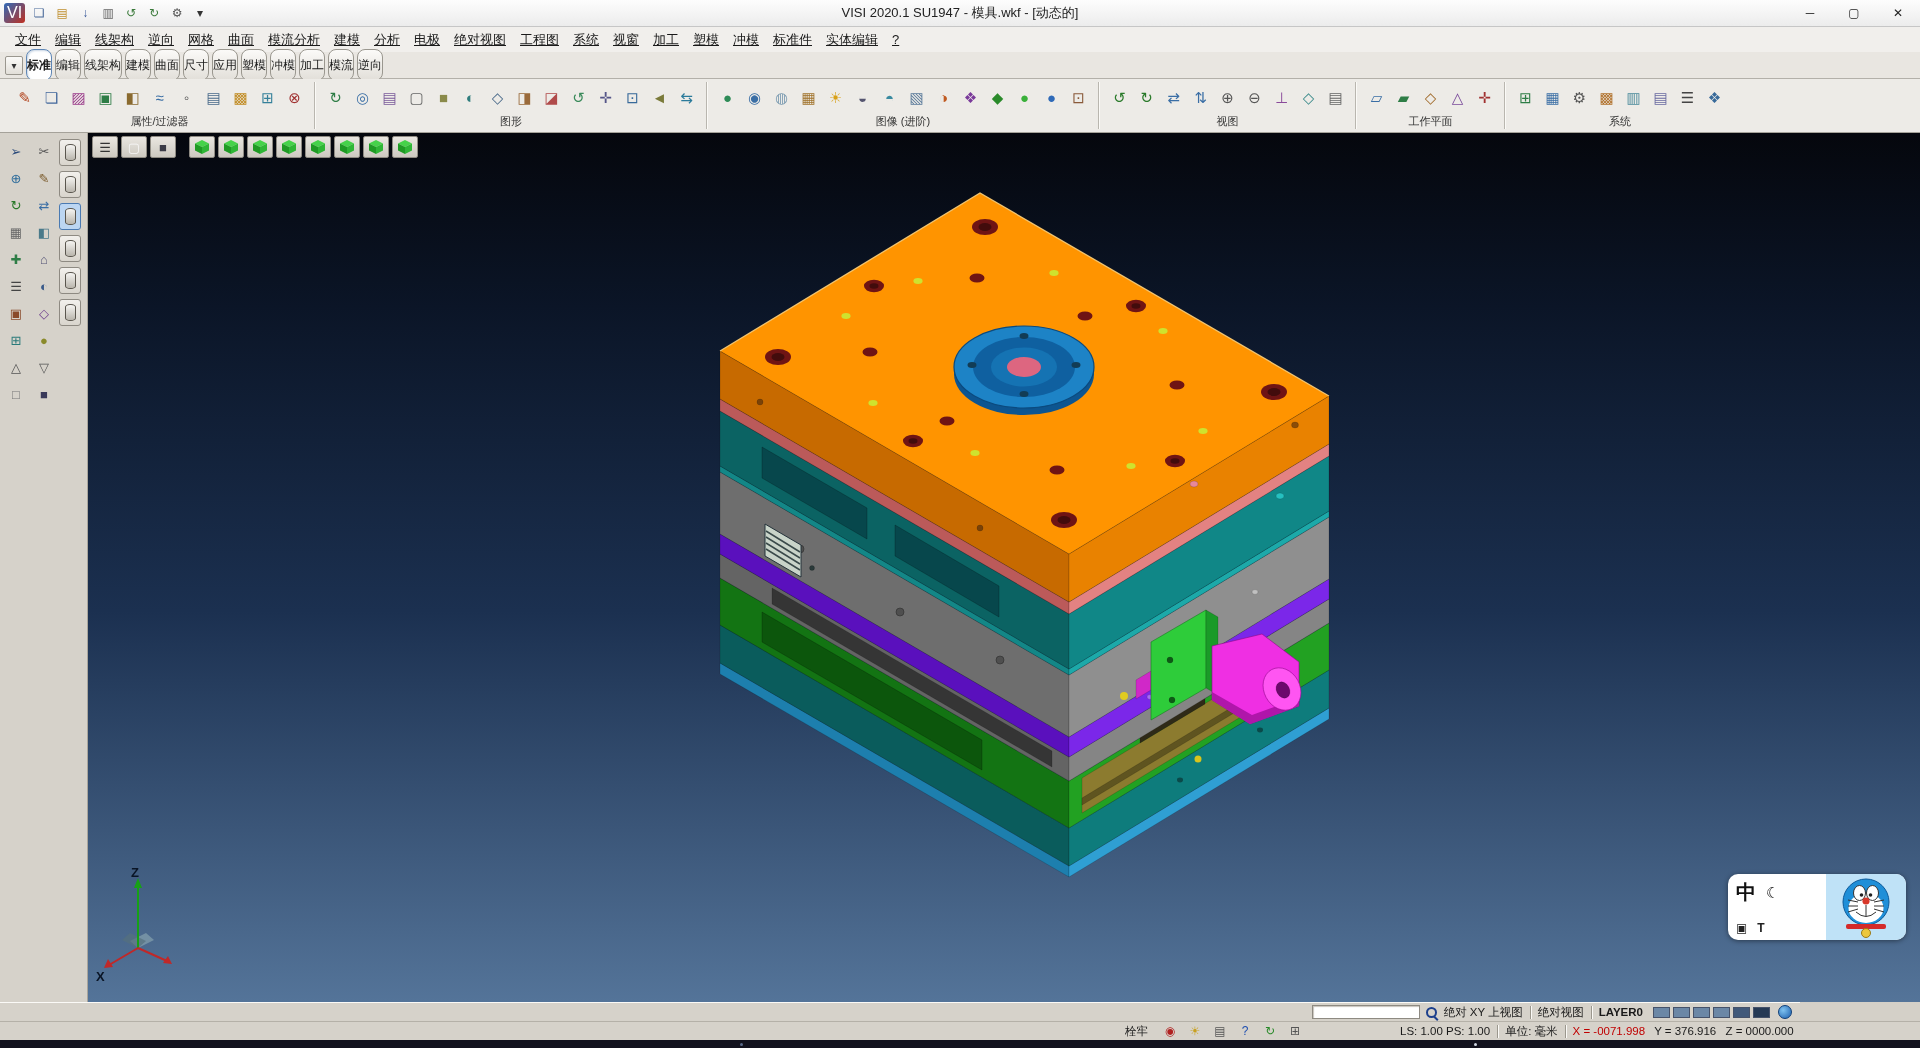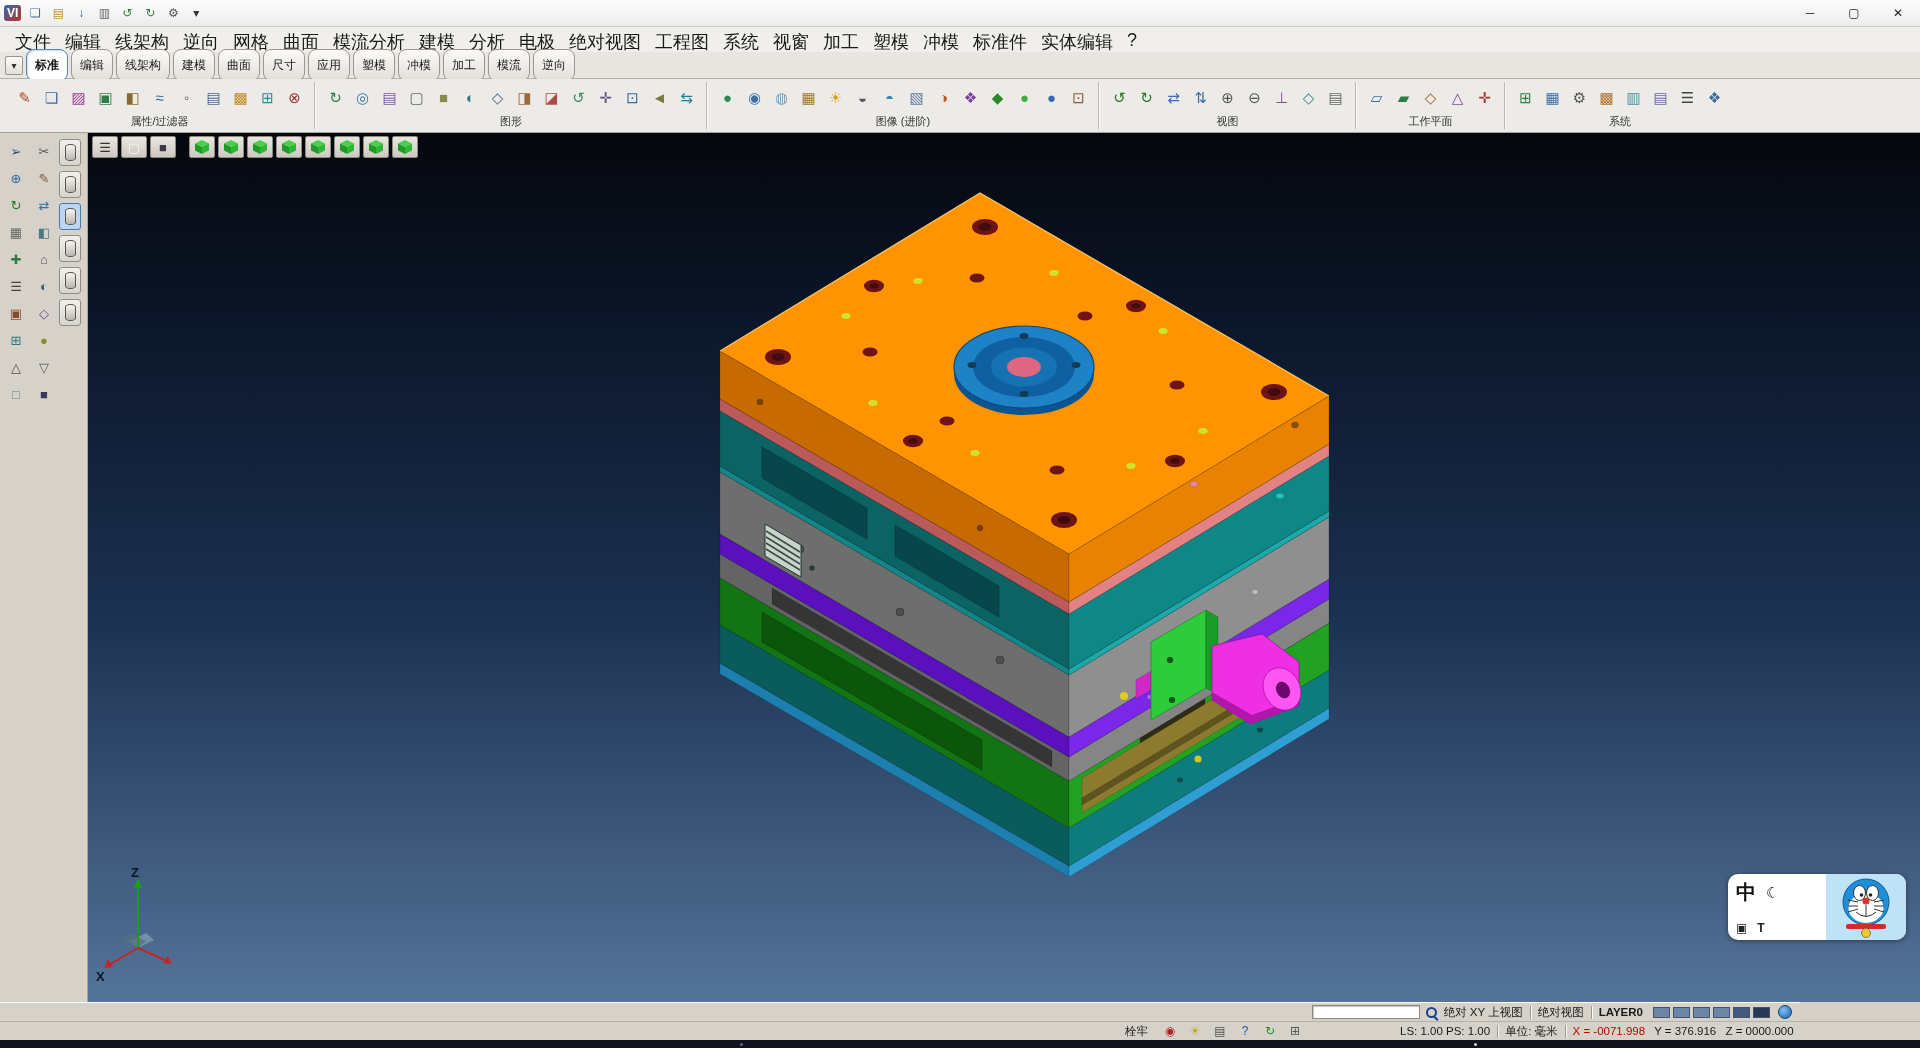--- a/index.html
+++ b/index.html
@@ -4,42 +4,42 @@
 <style>
   html,body{margin:0;padding:0;width:1920px;height:1048px;overflow:hidden;
     font-family:"Liberation Sans","DejaVu Sans",sans-serif;background:#d4d0c8;position:relative;}
   *{box-sizing:border-box;}
   button{font-family:inherit;border:none;background:none;padding:0;cursor:default;}
 
   
   .titlebar{position:absolute;left:0;top:0;width:1920px;height:27px;
     background:linear-gradient(#fdfdfd,#ececec);border-bottom:1px solid #c6c6c6;
     display:flex;align-items:center;padding:0 0 0 4px;}
-  .logo{font-weight:bold;font-size:12px;color:#fff;background:linear-gradient(135deg,#2f6ab8,#c03020);
+  .logo{font-weight:normal;font-size:16px;color:#fff;background:linear-gradient(135deg,#2f6ab8,#c03020);
     padding:1px 3px;border-radius:3px;margin-right:4px;}
   .qat-icons{display:flex;align-items:center;gap:3px;}
   .qat-icon{width:20px;height:20px;display:flex;align-items:center;justify-content:center;font-size:12px;}
   .title{position:absolute;left:0;right:0;text-align:center;font-size:13px;color:#222;pointer-events:none;}
   .win-controls{margin-left:auto;display:flex;height:27px;}
   .win-btn{width:44px;height:27px;display:flex;align-items:center;justify-content:center;
     font-size:12px;color:#222;background:transparent;}
   .win-btn:last-child .gl{color:#222;}
 
   
   .menubar{position:absolute;left:0;top:27px;width:1920px;height:25px;background:#f1efec;
-    display:flex;padding-left:8px;font-size:18px;color:#1a1a1a;}
+    display:flex;align-items:center;padding-left:8px;font-size:13px;color:#1a1a1a;text-decoration:underline;}
   .menu-item{padding:3px 7px;}
 
   
   .tabrow{position:absolute;left:0;top:52px;width:1920px;height:27px;background:#e9e6e1;
     border-bottom:1px solid #b3b0a9;display:flex;align-items:center;padding-left:5px;gap:3px;}
   .tab-caret{width:18px;height:19px;border:1px solid #9a978f;background:linear-gradient(#fbfaf8,#e2dfd9);
     font-size:10px;color:#333;border-radius:2px;display:flex;align-items:center;justify-content:center;}
   .tabs{display:flex;gap:3px;}
-  .tab{height:32px;padding:0 8px;font-size:12px;color:#1a1a1a;border:1px solid #9a978f;
+  .tab{height:32px;padding:0 0;font-size:12px;color:#1a1a1a;border:1px solid #9a978f;
     background:linear-gradient(#fbfaf8,#e2dfd9);border-radius:8px;}
   .tab.active{background:#ffffff;border:1px solid #5f86b5;box-shadow:inset 1px 1px 2px #c9d6e4;font-weight:bold;}
 
   
   .ribbon{position:absolute;left:0;top:79px;width:1920px;height:54px;background:#edebe7;
     border-bottom:1px solid #a5a29a;display:flex;align-items:stretch;padding-left:6px;}
   .rgroup{display:flex;flex-direction:column;justify-content:space-between;padding:2px 6px 1px 6px;}
   .ricons{display:flex;align-items:center;gap:2px;height:34px;}
   .ricon{width:25px;height:27px;display:flex;align-items:center;justify-content:center;font-size:15px;
     border-radius:2px;}
@@ -144,20 +144,21 @@
       <span class="qat-icon">
         <span class="gl" style="color: rgb(58, 122, 58);">↻</span>
       </span>
       <span class="qat-icon">
         <span class="gl" style="color: rgb(85, 85, 85);">⚙</span>
       </span>
       <span class="qat-icon">
         <span class="gl" style="color: rgb(51, 51, 51);">▾</span>
       </span>
     </span>
+  <div class="title">VISI 2020.1 SU1947 - 模具.wkf - [动态的]</div>
   <div class="win-controls">
 
   <button class="win-btn">
         <span class="gl">─</span>
       </button>
       <button class="win-btn">
         <span class="gl">▢</span>
       </button>
       <button class="win-btn">
         <span class="gl">✕</span>

